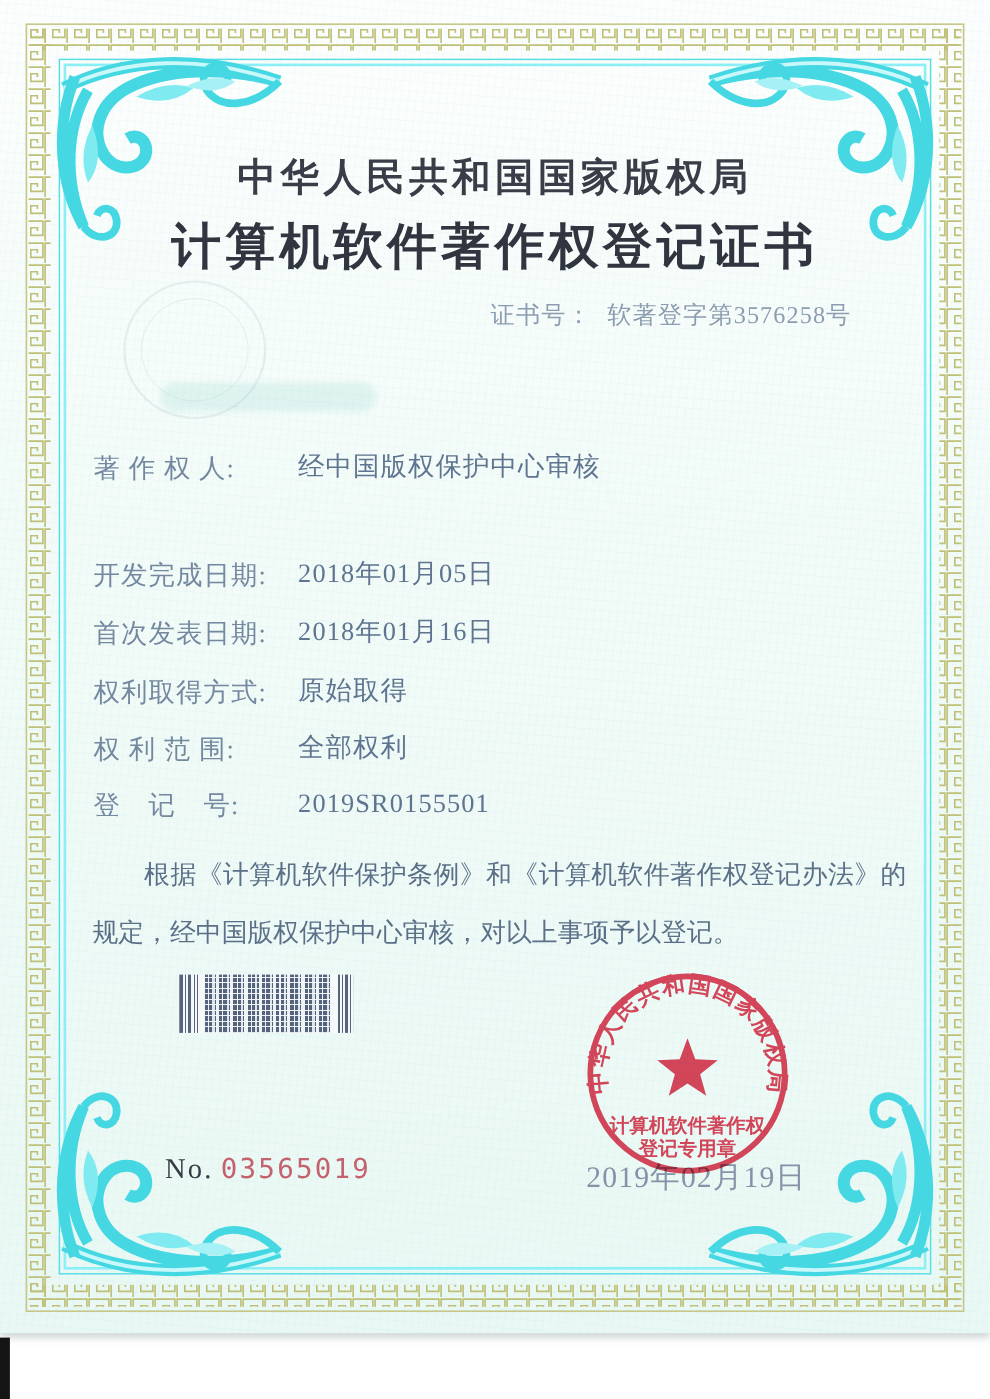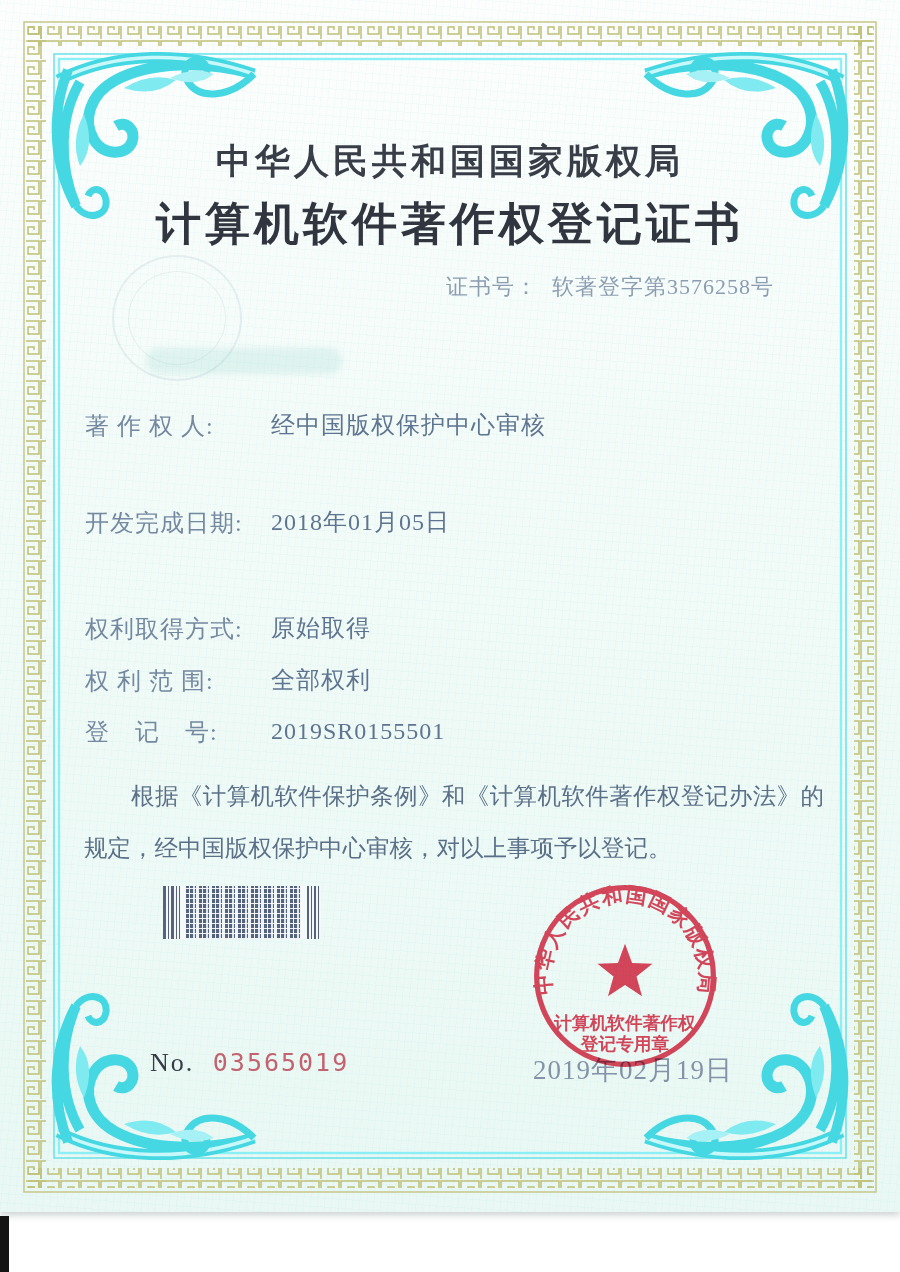--- a/index.html
+++ b/index.html
@@ -76,21 +76,21 @@
     flex:1;height:100%;
     background:
       repeating-linear-gradient(0deg, rgba(246,249,250,0.95) 0 1px, rgba(246,249,250,0) 1px 5px),
       repeating-linear-gradient(90deg,#55637d 0 3px,#eef3f5 3px 4px,#55637d 4px 7px,#dde6ea 7px 9px,#55637d 9px 10px,#eef3f5 10px 13px);
   }
 
   .serial{position:absolute;left:150px;top:1048px;font-size:26px;}
   .serial-prefix{color:#353c44;letter-spacing:2px;}
   .serial-number{
     font-family:"DejaVu Sans Mono","Liberation Mono",monospace;
-    color:#c4626f;letter-spacing:2px;margin-left:12px;font-size:25px;
+    color:#c4626f;letter-spacing:2px;font-size:25px;
   }
 
   .issue-date{
     position:absolute;left:533px;top:1052px;font-size:27px;color:#8593a8;letter-spacing:1px;text-align:center;
   }
   .seal{
     position:absolute;left:528px;top:878px;width:194px;height:196px;
     mix-blend-mode:multiply;opacity:0.93;
   }
 </style>
@@ -149,20 +149,24 @@
     <div class="field" style="top:410px">
       <span class="flabel">著 作 权 人:</span>
       <span class="fvalue">经中国版权保护中心审核</span>
     </div>
 
     <div class="field" style="top:507px">
       <span class="flabel">开发完成日期:</span>
       <span class="fvalue">2018年01月05日</span>
     </div>
 
+    <div class="field" style="top:560px">
+      <span class="flabel">首次发表日期:</span>
+      <span class="fvalue">2018年01月16日</span>
+    </div>
 
     <div class="field" style="top:613px">
       <span class="flabel">权利取得方式:</span>
       <span class="fvalue">原始取得</span>
     </div>
 
     <div class="field" style="top:665px">
       <span class="flabel">权 利 范 围:</span>
       <span class="fvalue">全部权利</span>
     </div>

